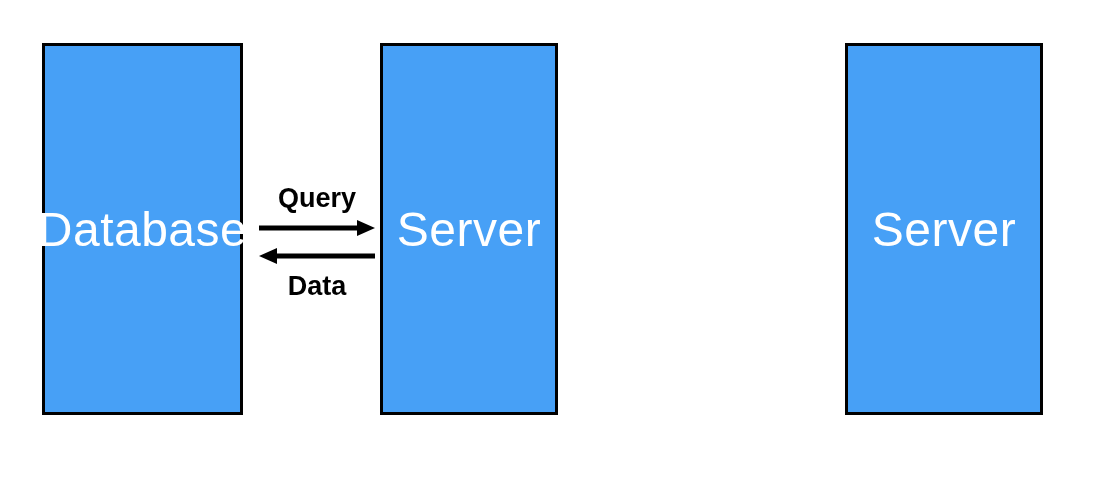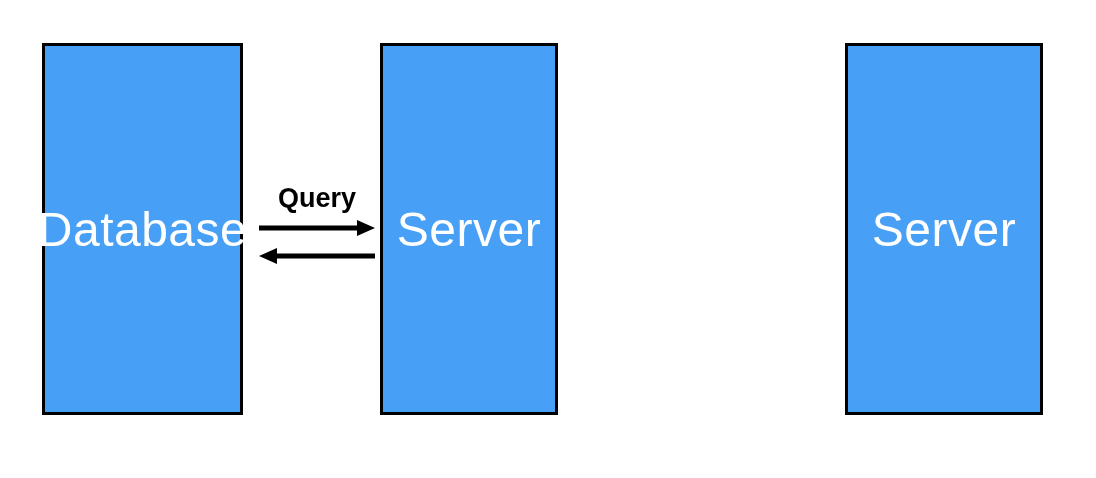--- a/index.html
+++ b/index.html
@@ -77,16 +77,17 @@
     <div class="conn-label">Query</div>
     <svg class="arrow-svg" width="116" height="24" viewBox="0 0 116 24">
       <line class="arrow-stroke" x1="0" y1="12" x2="99" y2="12"></line>
       <polygon class="arrow-fill" points="98,4 116,12 98,20"></polygon>
     </svg>
     <div class="arrow-gap"></div>
     <svg class="arrow-svg" width="116" height="24" viewBox="0 0 116 24">
       <line class="arrow-stroke" x1="17" y1="12" x2="116" y2="12"></line>
       <polygon class="arrow-fill" points="18,4 0,12 18,20"></polygon>
     </svg>
+    <div class="conn-label">Data</div>
   </div>
 
 
 </div>
 
 </body></html>

